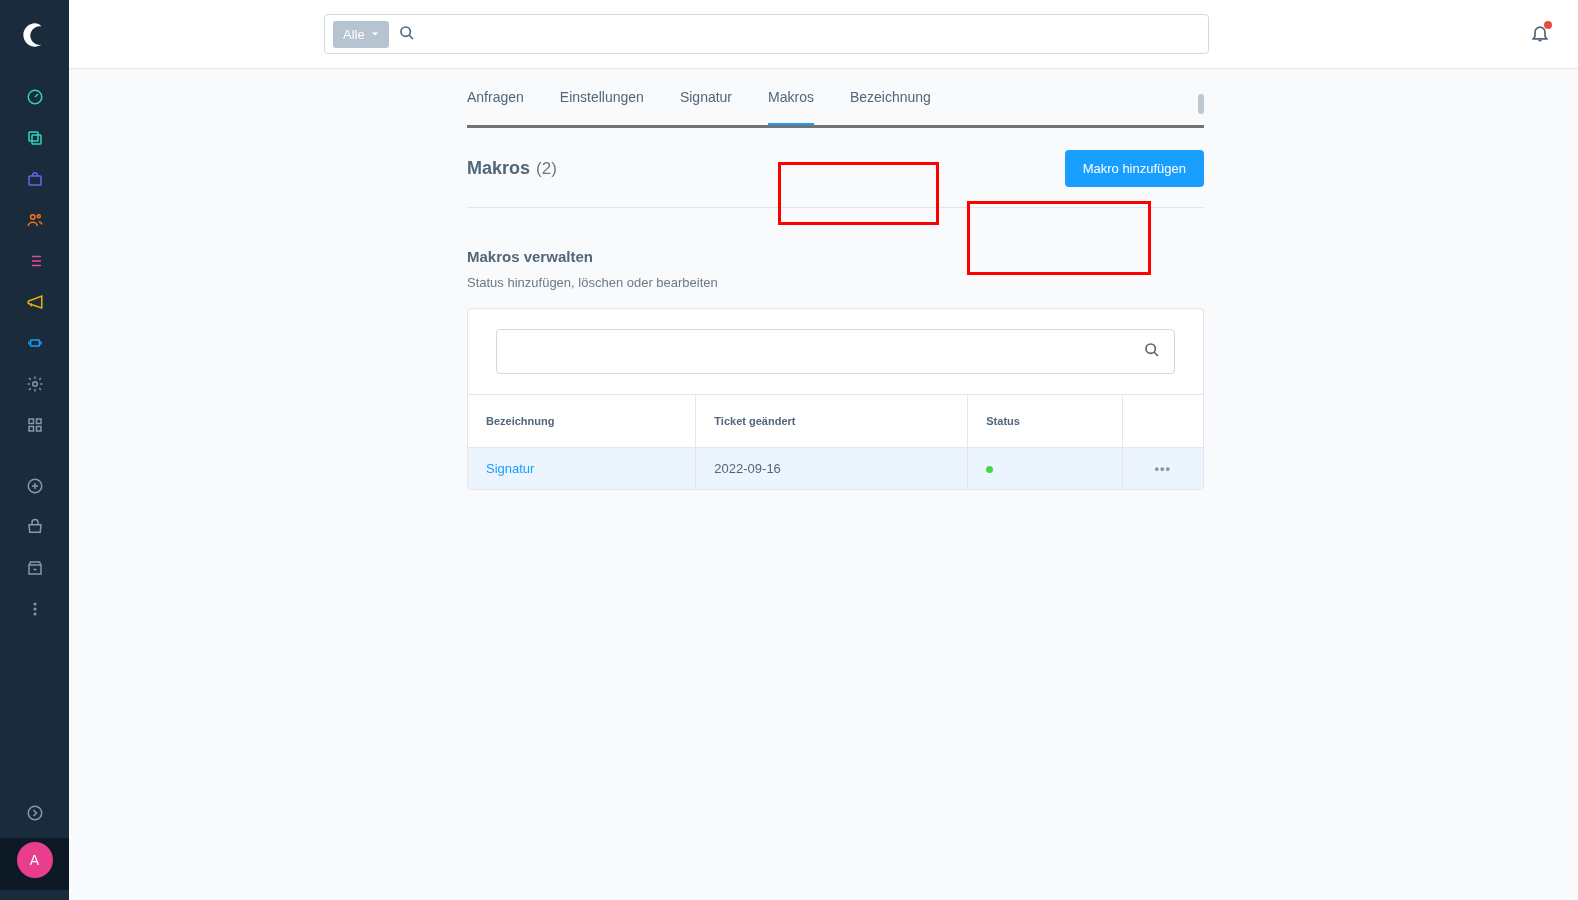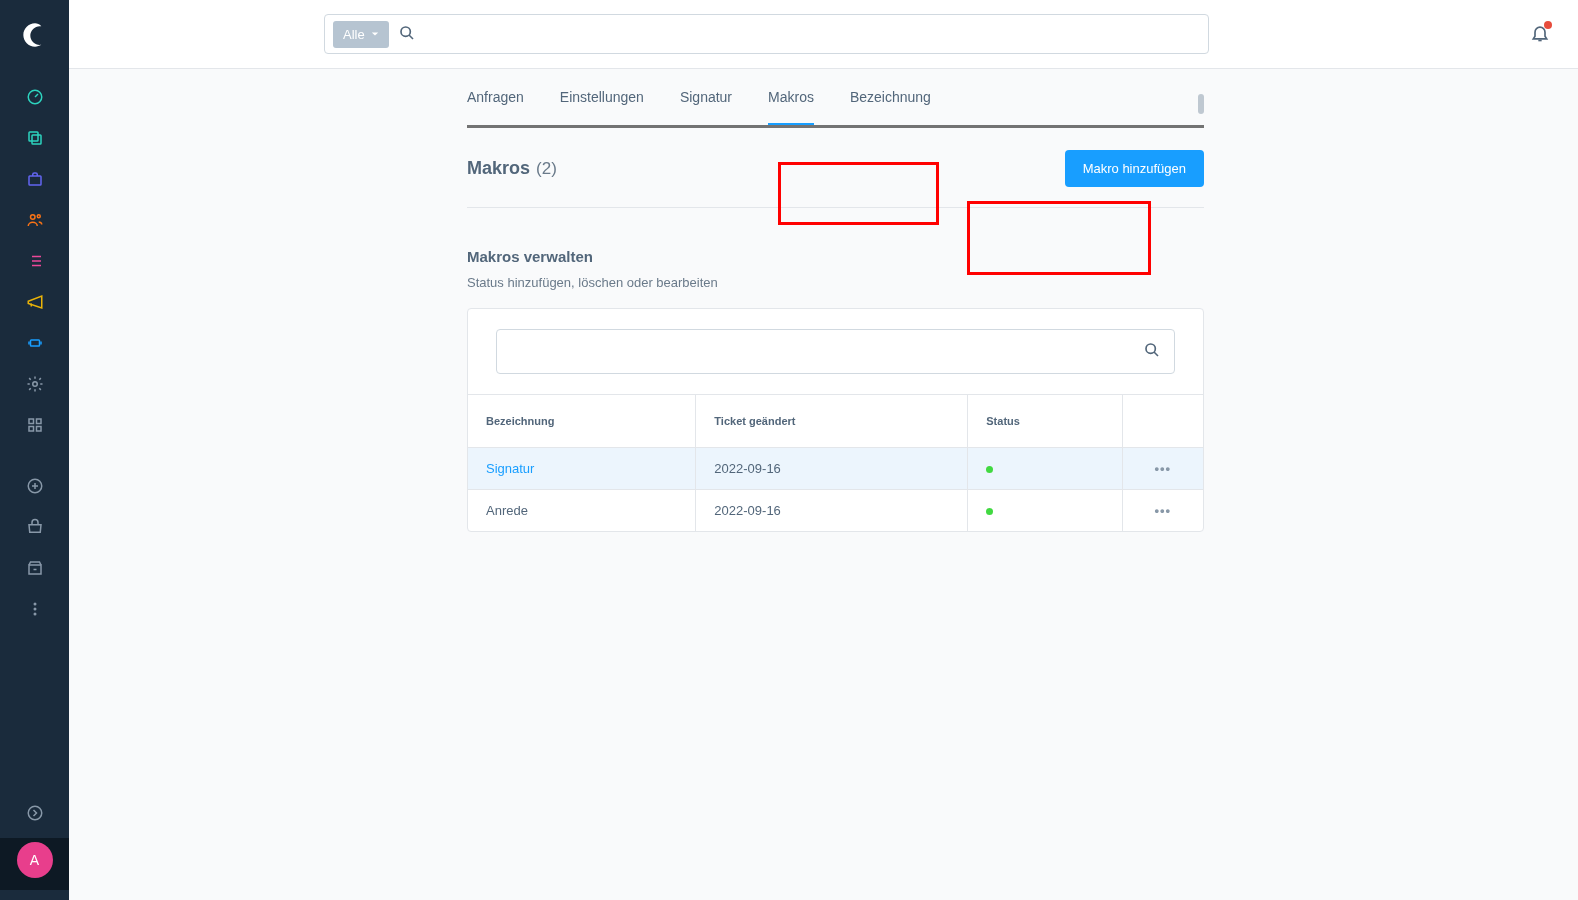--- a/index.html
+++ b/index.html
@@ -520,26 +520,20 @@
                 <th></th>
               </tr>
             </thead>
             <tbody id="table-body">
             <tr class="hovered">
                   <td class="link-cell">Signatur</td>
                   <td>2022-09-16</td>
                   <td><span class="status-dot"></span></td>
                   <td class="actions-cell">•••</td>
                 </tr>
-                <tr>
-                  <td>Anrede</td>
-                  <td>2022-09-16</td>
-                  <td><span class="status-dot"></span></td>
-                  <td class="actions-cell">•••</td>
-                </tr>
               </tbody>
           </table>
         </div>
       </div>
     </div>
   </div>
 </div>
 
 <div class="tab-highlight"></div>
 <div class="btn-highlight"></div>

